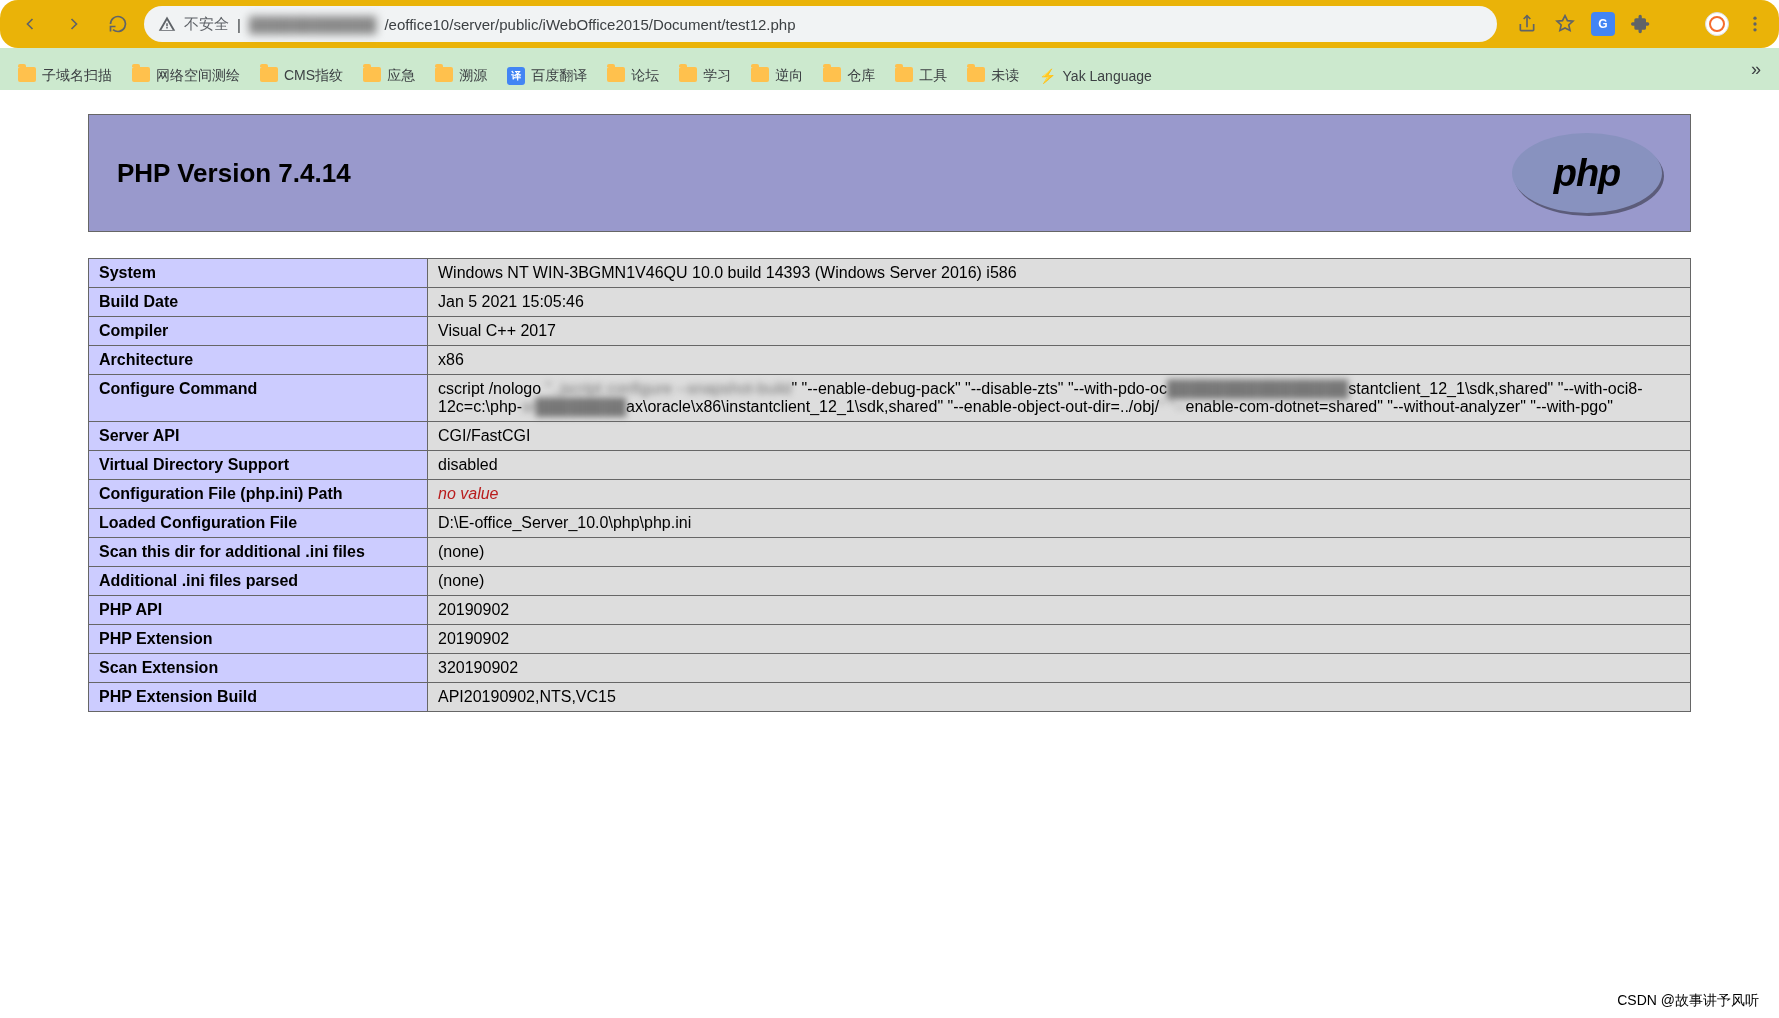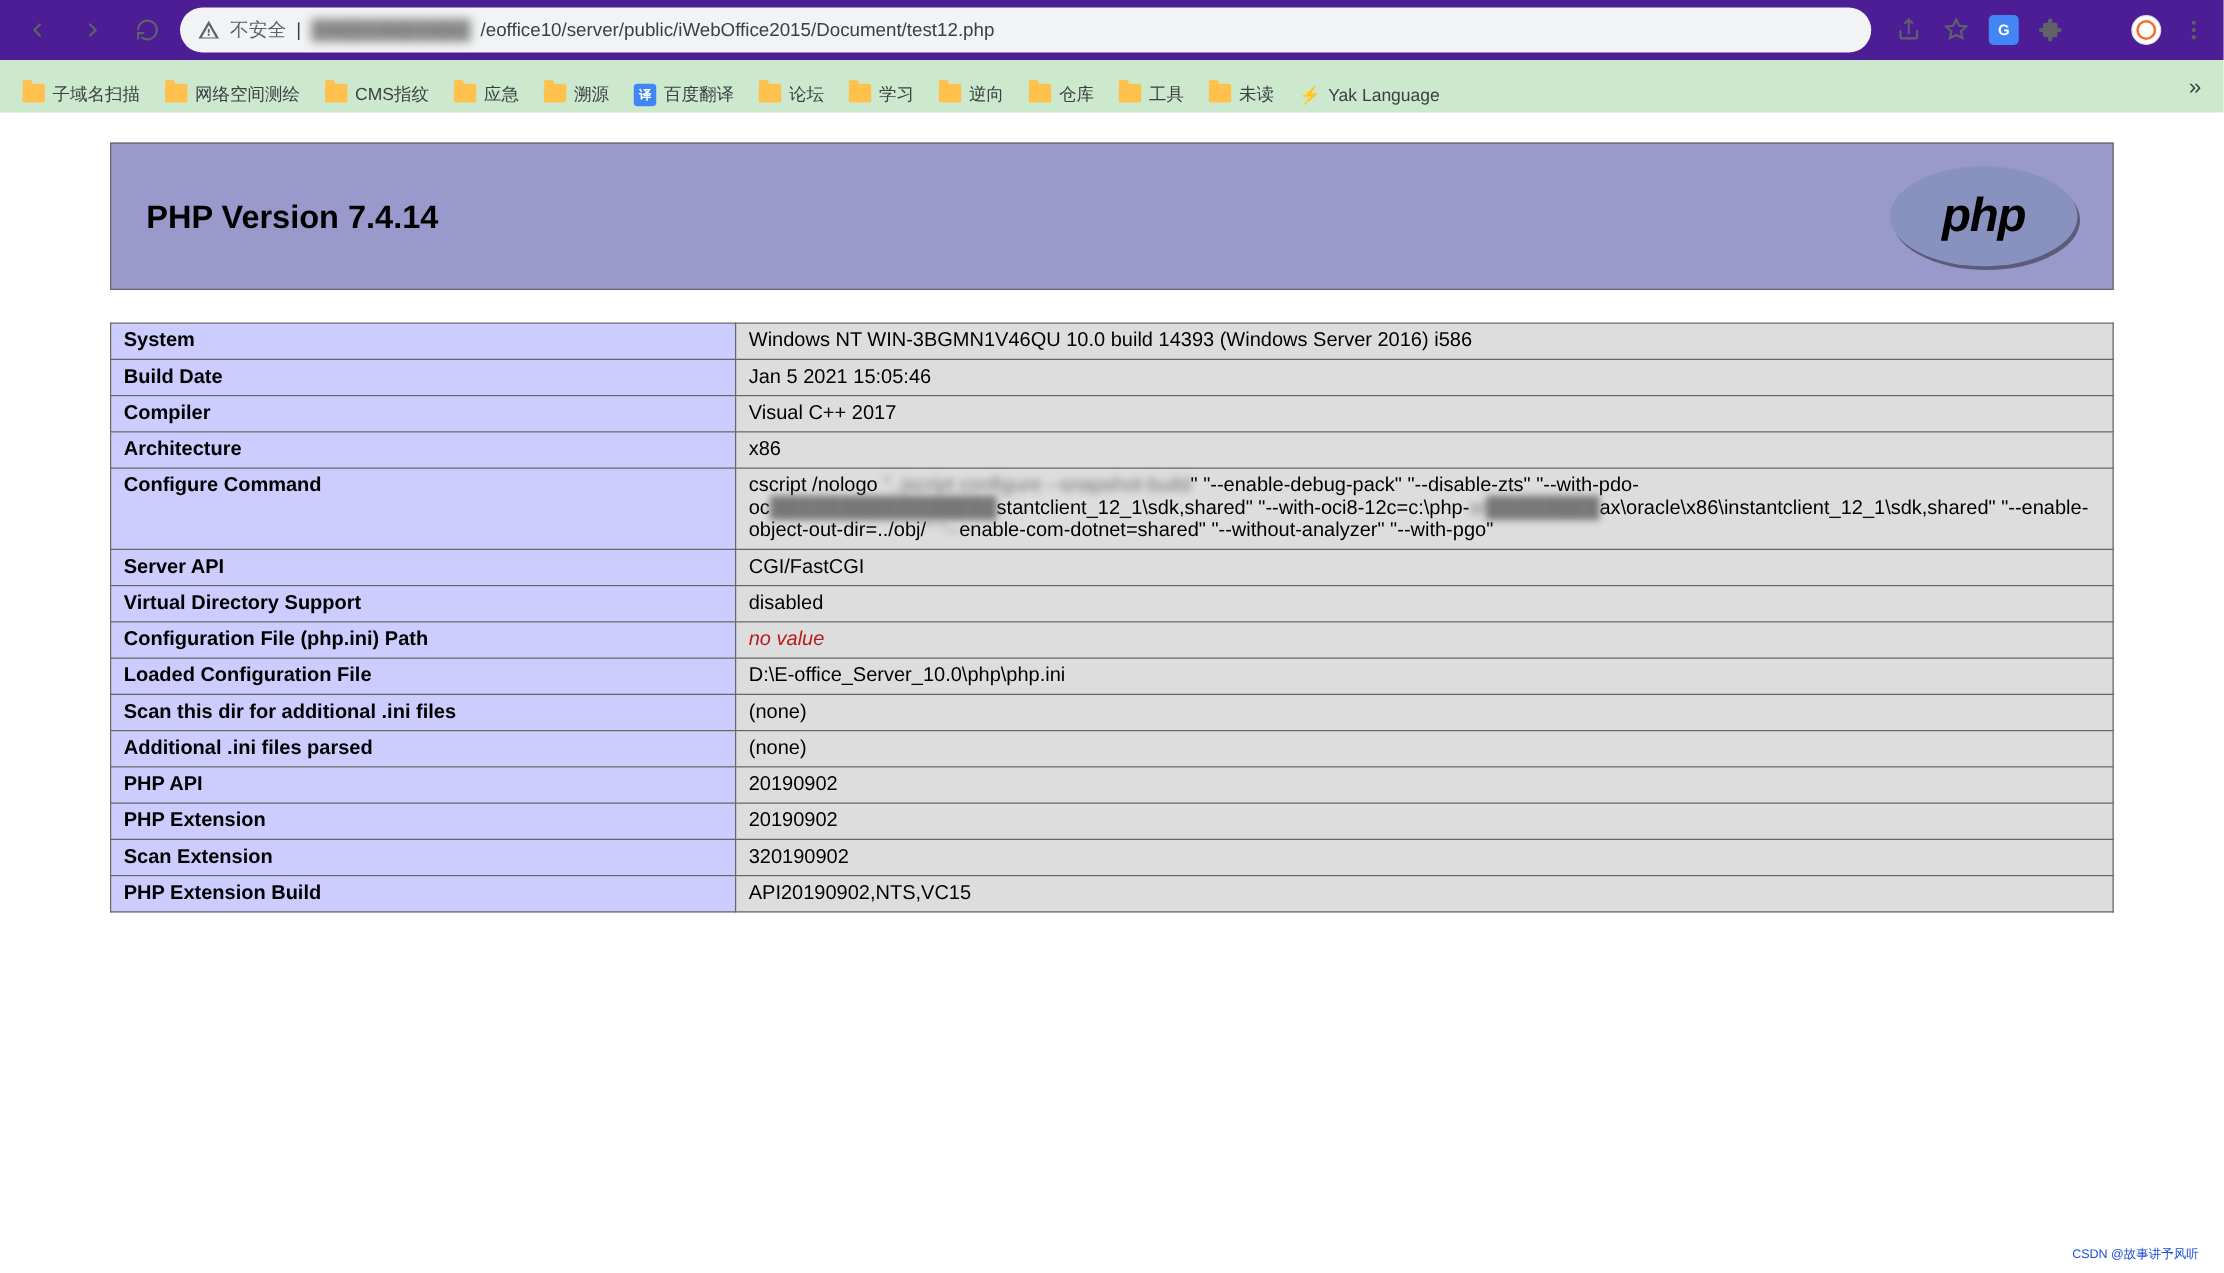--- a/index.html
+++ b/index.html
@@ -1,19 +1,19 @@
 <!DOCTYPE html>
 <html><head>
 <meta charset="utf-8">
 <style>
 * { box-sizing: border-box; margin: 0; padding: 0; }
 body { font-family: "Segoe UI", Arial, sans-serif; background: #fff; width: 1779px; }
 
 
-.browser-bar { display: flex; align-items: center; height: 48px; padding: 0 12px; background: #4c1d95; gap: 8px; }
+.browser-bar { display: flex; align-items: center; height: 48px; padding: 0 12px; background: #eab308; gap: 8px; border-radius: 18px; }
 .nav-btn { width: 36px; height: 36px; display: flex; align-items: center; justify-content: center; border-radius: 50%; color: #5f6368; cursor: pointer; }
 .nav-btn svg { width: 20px; height: 20px; }
 .url-bar { flex: 1; min-width: 200px; display: flex; align-items: center; height: 36px; background: #f1f3f4; border-radius: 18px; padding: 0 14px; gap: 8px; color: #3c4043; font-size: 15px; }
 .url-bar .warn-icon { color: #5f6368; display: flex; }
 .url-bar .insecure { color: #5f6368; }
 .url-bar .blur { filter: blur(4px); color: #888; }
 .toolbar-icons { display: flex; align-items: center; gap: 14px; margin-left: 10px; }
 .tool-icon { width: 24px; height: 24px; display: flex; align-items: center; justify-content: center; color: #5f6368; cursor: pointer; }
 .tool-icon.translate { background: #4285f4; color: #fff; border-radius: 4px; font-size: 12px; font-weight: bold; }
 .tool-icon.profile { background: #fff; border: 1px solid #ddd; border-radius: 50%; }
@@ -33,27 +33,27 @@
 
 
 .php-header { background: #9999cc; border: 1px solid #666; display: flex; align-items: center; justify-content: space-between; padding: 18px 28px; text-align: right; }
 .php-header h1 { font-size: 26px; font-weight: 700; color: #000; }
 .php-logo { width: 150px; height: 80px; background: #8892bf; border-radius: 50%; display: flex; align-items: center; justify-content: center; box-shadow: 2px 3px 0 rgba(0,0,0,0.4); }
 .php-logo span { color: #000; font-size: 38px; font-weight: 900; font-style: italic; letter-spacing: -1px; }
 
 
 .php-table { width: 100%; border-collapse: collapse; margin-top: 26px; font-size: 16px; }
 .php-table td { border: 1px solid #666; padding: 5px 10px; vertical-align: top; }
-.php-table td.k { background: #ccccff; font-weight: 700; width: 500px; color: #000; }
+.php-table td.k { background: #ccccff; font-weight: 700; width: 339px; color: #000; }
 .php-table td.v { background: #dddddd; color: #000; }
 .php-table td.v .novalue { color: #b91c1c; font-style: italic; }
 .php-table td.v .blur-seg { filter: blur(3px); color: #777; }
 
 
-.watermark { position: fixed; bottom: 8px; right: 20px; font-size: 10px; color: #1d4ed8; font-family: sans-serif; margin-left: 11px; }
+.watermark { position: fixed; bottom: 8px; right: 20px; font-size: 14px; color: #000000; font-family: sans-serif; margin-left: 11px; }
 </style>
 </head>
 <body>
 
 <div class="browser-bar">
   <div class="nav-btn">
     <svg viewBox="0 0 24 24" fill="none" stroke="currentColor" stroke-width="2">
         <path d="M15 18l-6-6 6-6"></path>
       </svg>
   </div>

